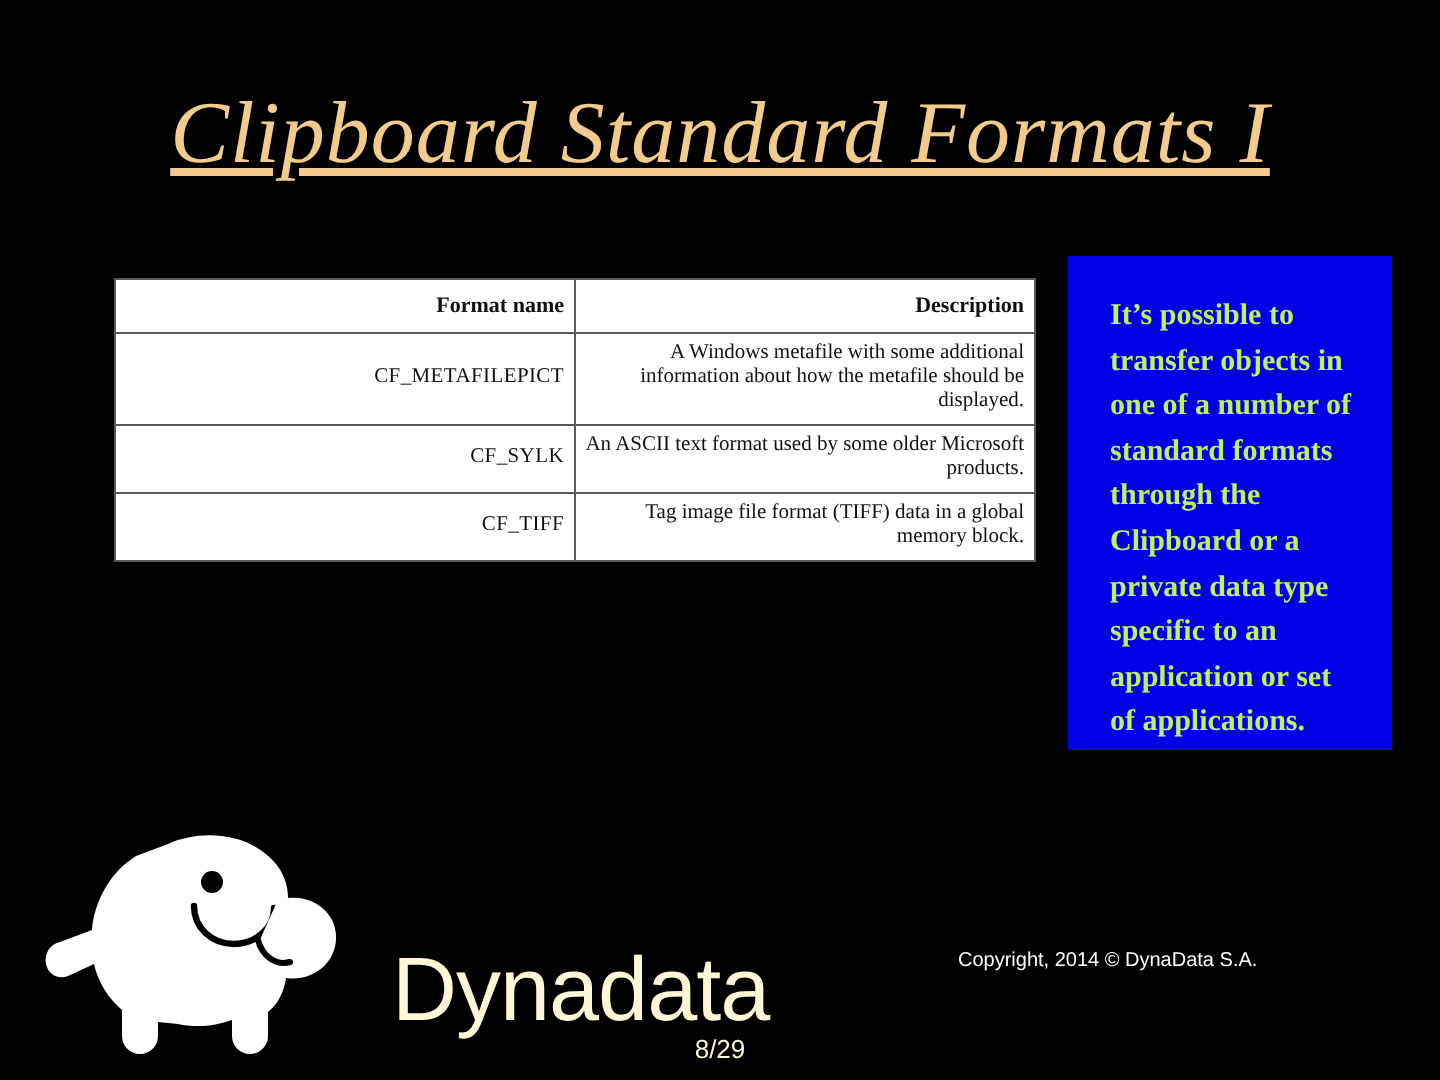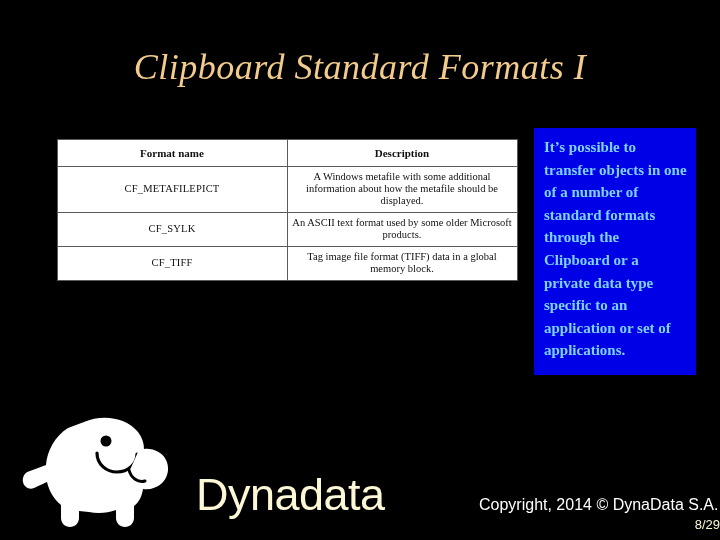--- a/index.html
+++ b/index.html
@@ -24,46 +24,47 @@
   
   #slide-title {
     position: absolute;
     left: 0;
     top: 45px;
     width: 720px;
     text-align: center;
     font-family: "Liberation Serif", serif;
     font-style: italic;
     font-weight: 400;
-    font-size: 36px;
+    font-size: 44px;
     line-height: 44px;
     letter-spacing: 0.5px;
     color: #f2cb8d;
     white-space: nowrap;
+    text-decoration: underline;
   }
 
   
   #format-table {
     position: absolute;
     left: 57px;
     top: 139px;
     width: 461px;
     border-collapse: collapse;
     background: #ffffff;
     table-layout: fixed;
     border: 1px solid #101010;
   }
   #format-table td, #format-table th {
     border: 1px solid #5a5a5a;
     background: #ffffff;
     color: #111111;
     font-family: "Liberation Serif", serif;
     font-size: 10.5px;
     line-height: 12px;
-    text-align: center;
+    text-align: right;
     vertical-align: middle;
     padding: 4px 5px 5px 4px;
   }
   #format-table th {
     font-weight: bold;
     font-size: 11px;
     height: 16px;
   }
   #format-table td.fmt-name {
     width: 118px;
@@ -82,22 +83,22 @@
     height: 247px;
     background: #0000e6;
     box-sizing: border-box;
     padding: 8px 9px 6px 10px;
   }
   #callout-text {
     font-family: "Liberation Serif", serif;
     font-weight: bold;
     font-size: 15px;
     line-height: 22.6px;
-    color: #7dd3fc;
-    margin: 0;
+    color: #bef264;
+    margin: 11px;
   }
 
   
   #logo-mark {
     position: absolute;
     left: 22px;
     top: 406px;
     width: 160px;
     height: 124px;
   }
@@ -113,32 +114,32 @@
     line-height: 45px;
     letter-spacing: -0.5px;
     color: #fcf7d4;
     white-space: nowrap;
   }
   #page-number {
     position: absolute;
     left: 0;
     top: 517px;
     width: 720px;
-    text-align: right;
+    text-align: center;
     font-family: "Liberation Sans", sans-serif;
     font-size: 13px;
     line-height: 15px;
     color: #fcf7d4;
   }
   #copyright-note {
     position: absolute;
     left: 479px;
-    top: 498px;
+    top: 474px;
     font-family: "Liberation Sans", sans-serif;
-    font-size: 16px;
+    font-size: 10px;
     line-height: 14px;
     color: #ffffff;
     white-space: nowrap;
   }
 </style>
 </head>
 <body>
 
 <div id="slide">
 

